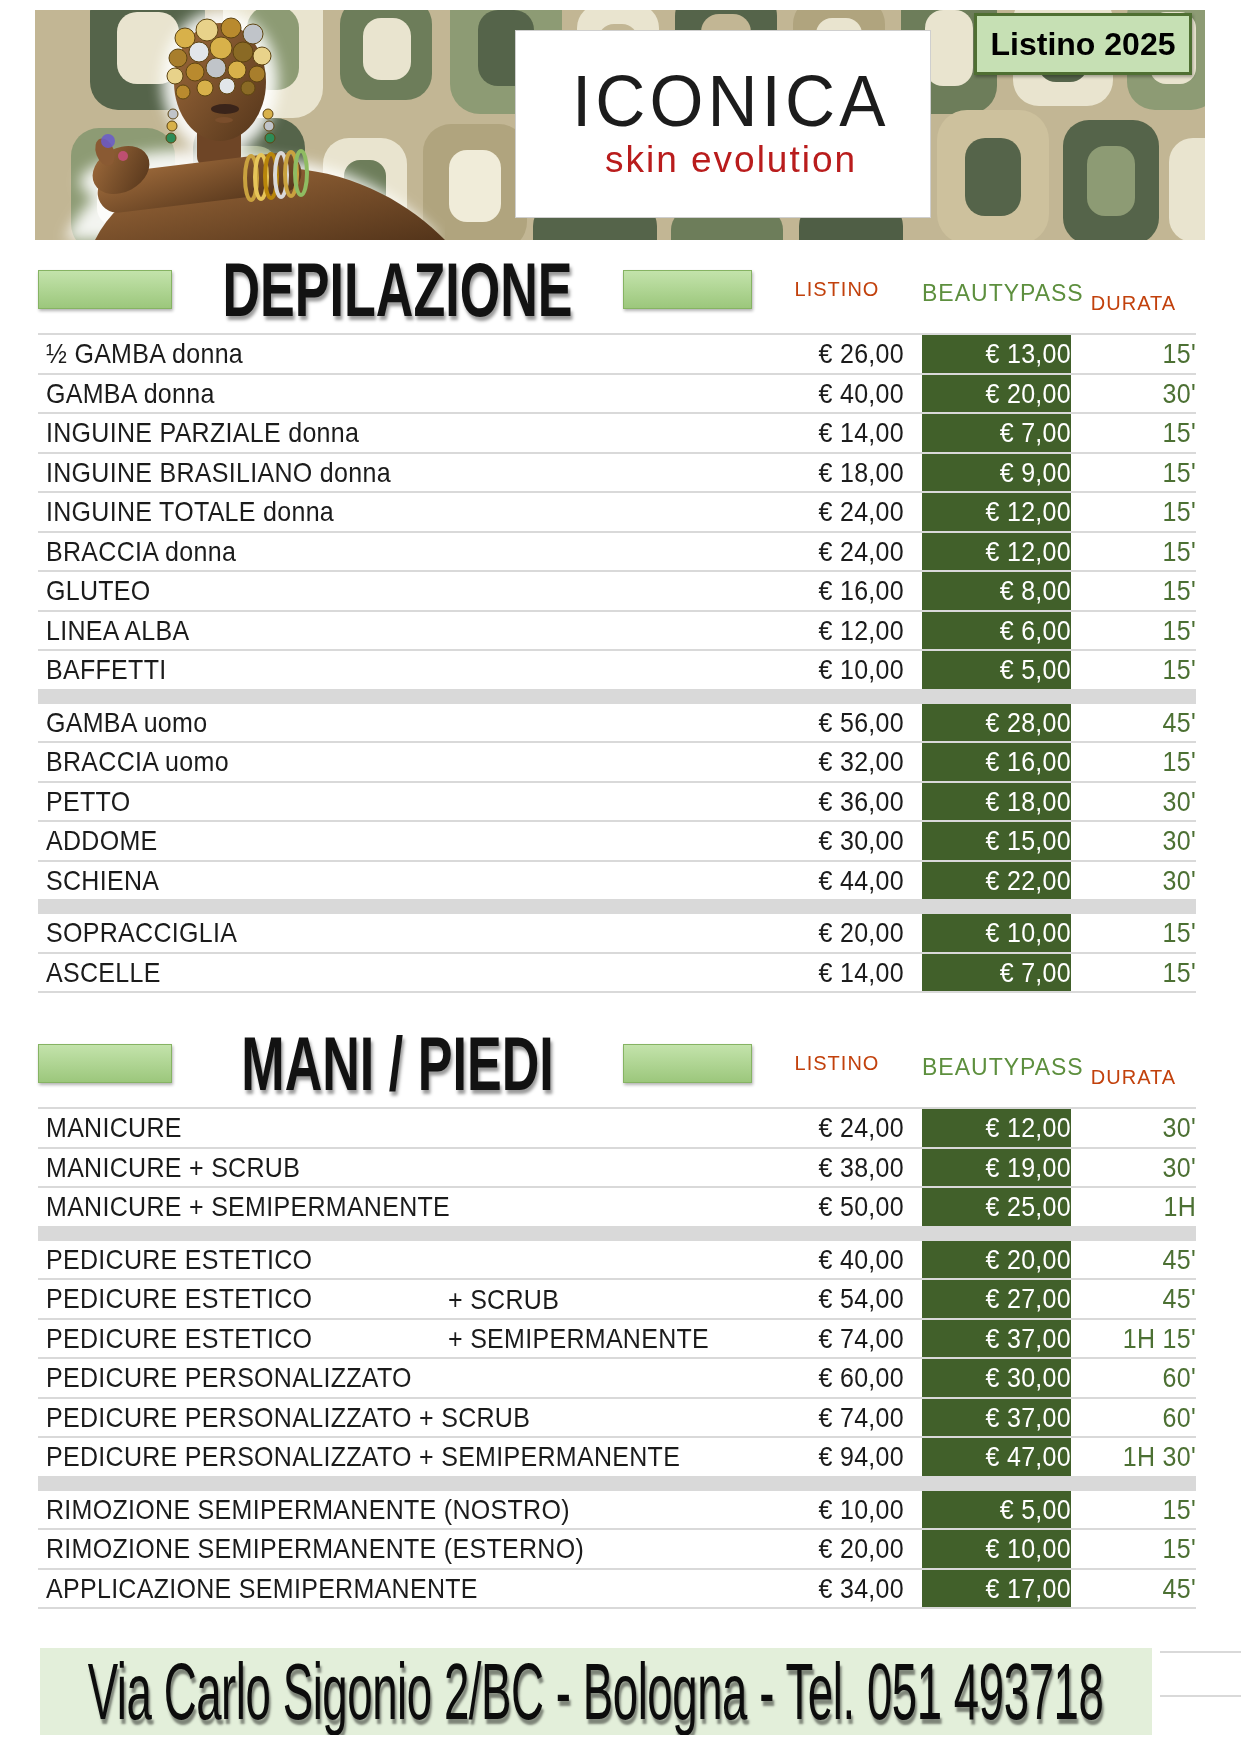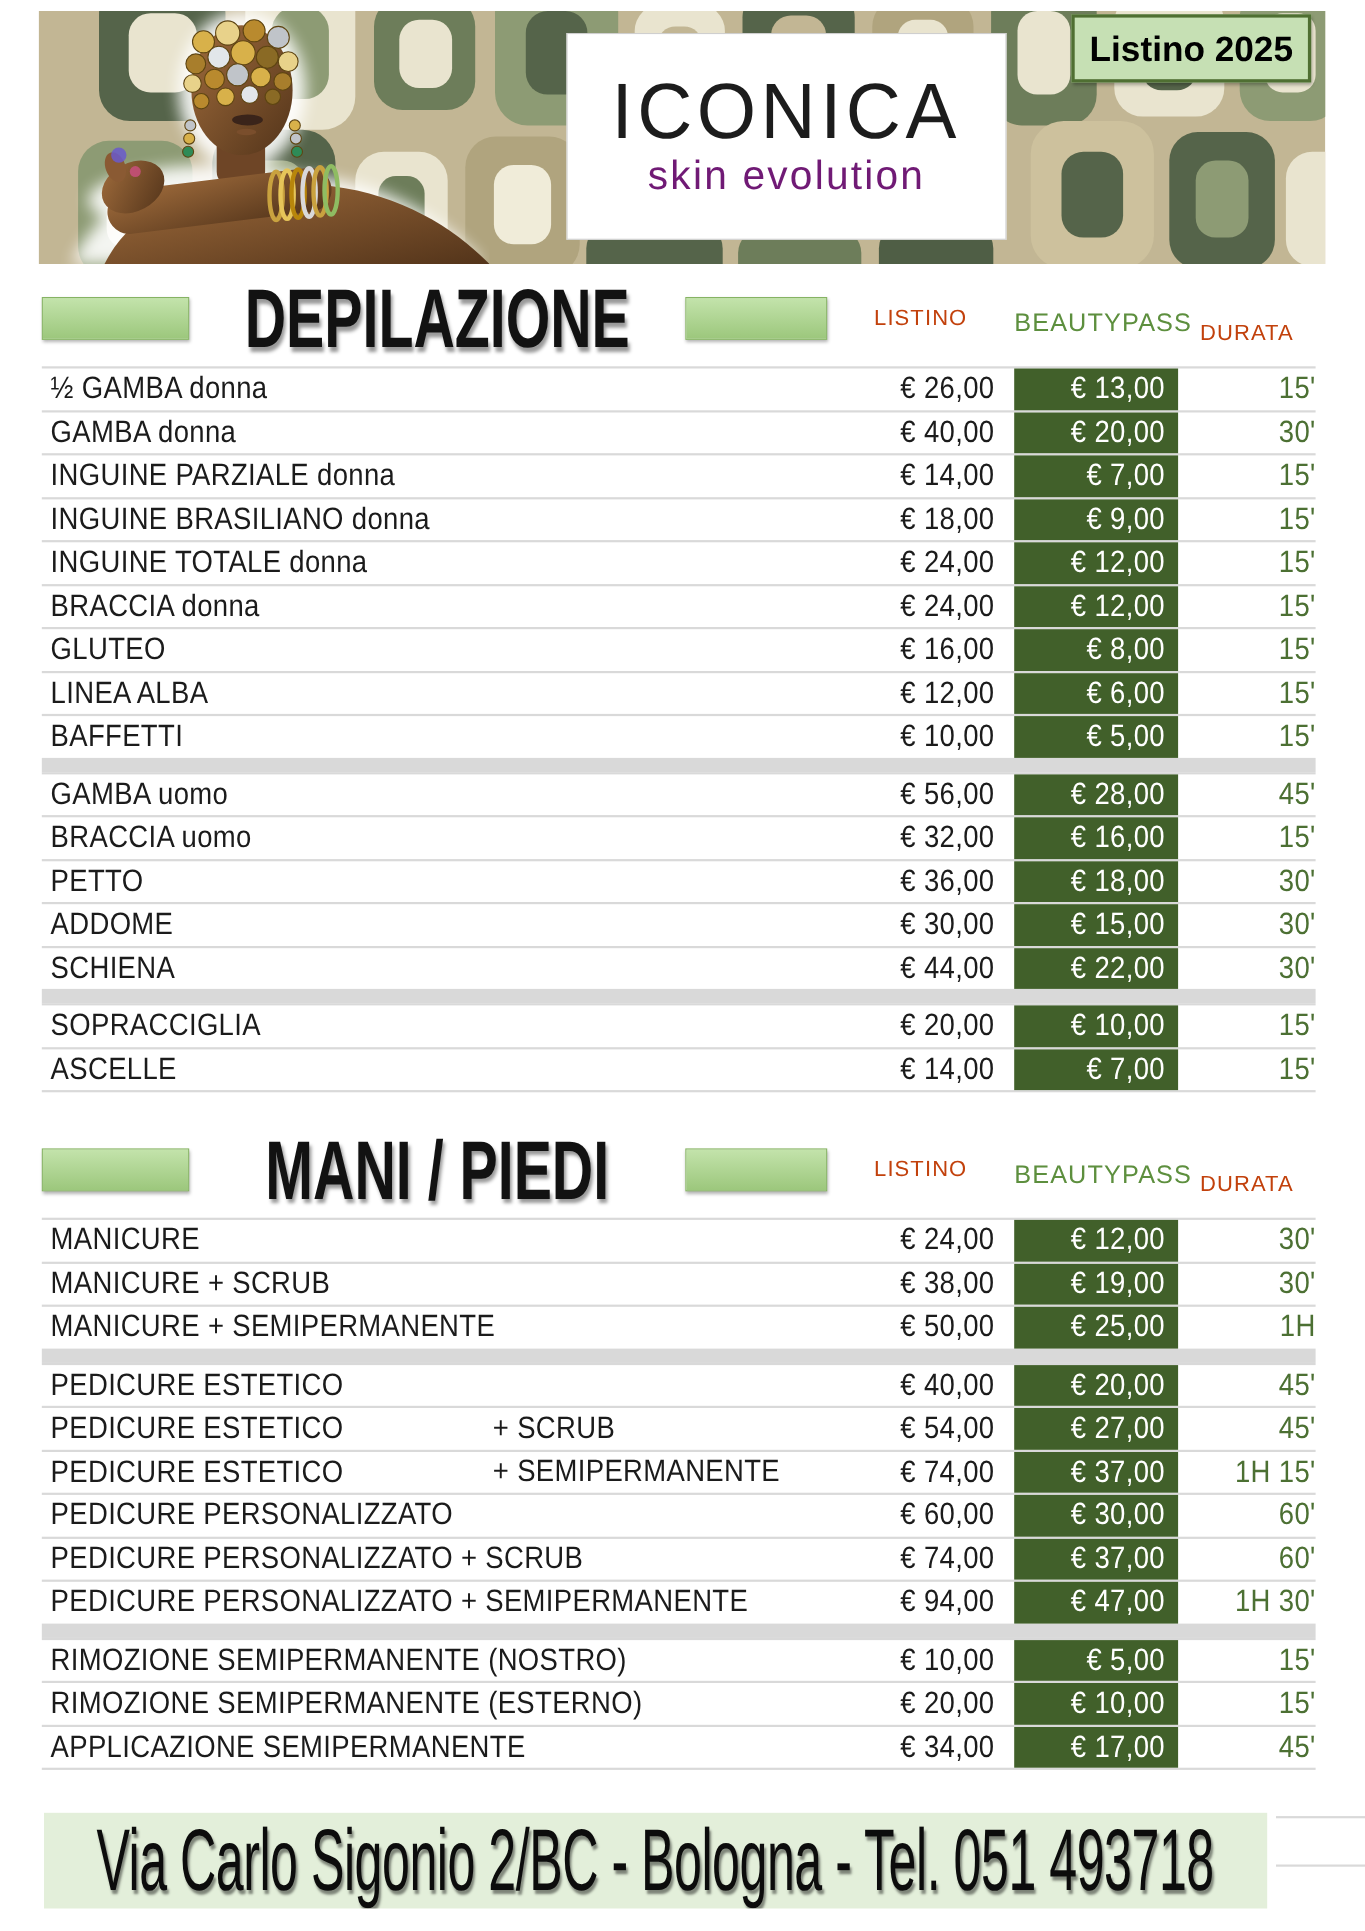--- a/index.html
+++ b/index.html
@@ -5,24 +5,24 @@
   html,body{margin:0;padding:0;background:#fff;}
   .page{position:relative;width:1241px;height:1755px;background:#fff;overflow:hidden;
         font-family:"Liberation Sans",sans-serif;}
 
   
   .banner{position:absolute;left:35px;top:10px;width:1170px;height:230px;overflow:hidden;}
   .banner svg.pattern{position:absolute;left:0;top:0;}
   .banner svg.woman{position:absolute;left:0;top:0;}
   .logoBox{position:absolute;left:480px;top:20px;width:398px;height:186px;background:#fff;
            border:1px solid #cfcfcf;display:flex;flex-direction:column;align-items:center;
-           justify-content:center;}
+           justify-content:center;padding-left:16px;}
   .logoTitle{font-size:68px;letter-spacing:4px;font-weight:400;color:#1c1c1c;line-height:1;
              transform:scale(1.02,1.05);white-space:nowrap;}
-  .logoSub{font-size:37px;letter-spacing:2px;color:#701a75;margin-top:4px;white-space:nowrap;}
+  .logoSub{font-size:37px;letter-spacing:2px;color:#b91c1c;margin-top:4px;white-space:nowrap;}
   .badge{position:absolute;right:13px;top:3px;width:212px;height:56px;
          background:var(--badge-bg-green);border:3px solid var(--badge-border-green);
          color:#000000;font-size:32px;font-weight:bold;display:flex;align-items:center;
          justify-content:center;box-shadow:1px 2px 3px rgba(0,0,0,.3);}
 
   
   #sections{position:absolute;left:38px;top:245px;width:1158px;}
   .svc-section + .svc-section{margin-top:26px;}
   .sec-head{display:flex;align-items:center;height:88px;}
   .bar{width:132px;height:37px;flex:0 0 auto;
@@ -38,21 +38,21 @@
             display:flex;flex-direction:row;margin-top:10px;}
   .hdr-durata{width:125px;margin-top:28px;}
 
   .rows{border-bottom:2px solid var(--divider-gray);}
   .row{display:flex;align-items:stretch;height:37.5px;border-top:2px solid var(--divider-gray);}
   .band{height:13px;background:var(--divider-gray);}
   .c{display:flex;align-items:center;}
   .c.name{width:714px;padding-left:8px;box-sizing:border-box;position:relative;}
   .c.listino{width:170px;justify-content:flex-end;padding-right:18px;box-sizing:border-box;}
   .c.pass{width:149px;background:var(--pass-cell-green);color:#fff;justify-content:flex-end;
-          padding-right:12px;box-sizing:border-box;}
+          box-sizing:border-box;}
   .c.durata{width:125px;justify-content:flex-end;color:var(--durata-text-green);}
   .st{display:inline-block;font-size:25px;line-height:1;transform:scaleY(1.12);
       color:#1b1b1b;letter-spacing:.3px;white-space:pre;}
   .name .st{transform-origin:left center;}
   .listino .st{transform-origin:right center;}
   .pass .st{color:#fff;transform-origin:right center;}
   .durata .st{color:var(--durata-text-green);transform-origin:center center;}
   .addon{position:absolute;left:410px;top:50%;transform:translateY(-50%);}
   .addon .st{position:static;}
 

